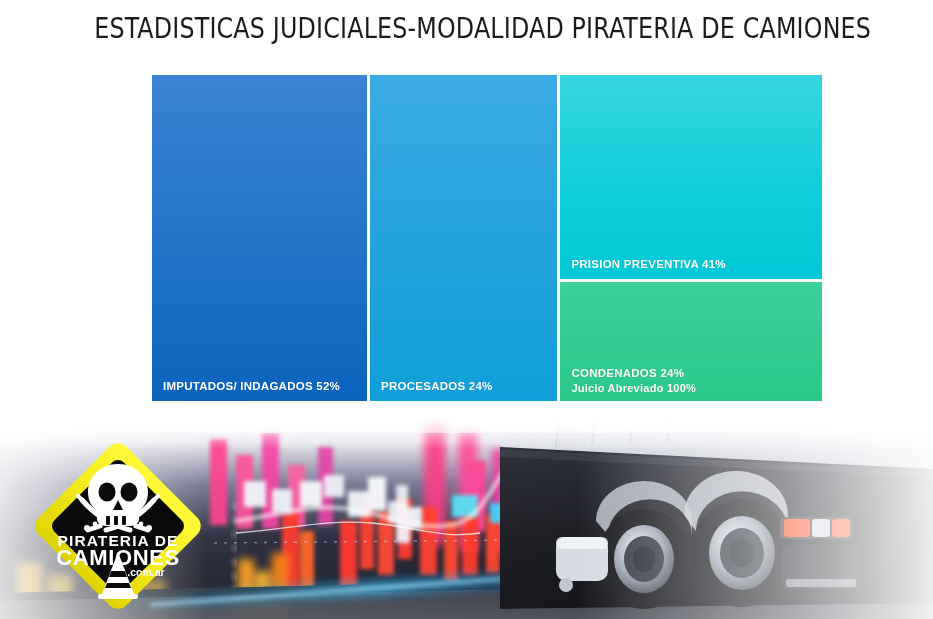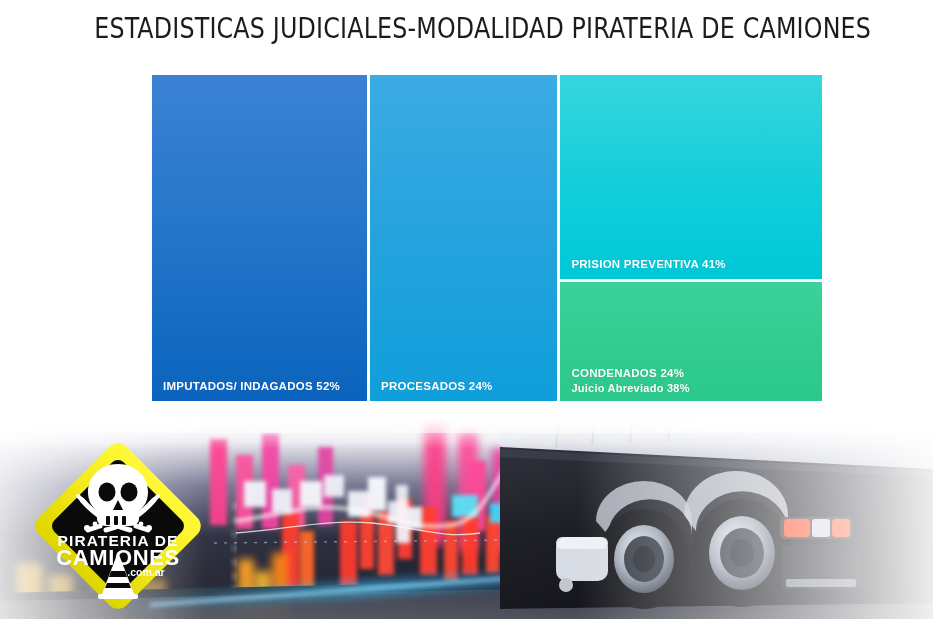--- a/index.html
+++ b/index.html
@@ -83,21 +83,21 @@
         <span class="lbl">PROCESADOS 24%</span>
       </div>
     </div>
 
     <div class="col" style="width:264px;">
       <div class="cell" id="cell-prision" style="height:204px;">
         <span class="lbl">PRISION PREVENTIVA 41%</span>
       </div>
       <div class="cell" id="cell-condenados" style="height:119px;">
         <span class="lbl two">CONDENADOS 24%</span>
-        <span class="lbl sub">Juicio Abreviado 38%</span>
+        <span class="lbl sub">Juicio Abreviado 100%</span>
       </div>
     </div>
   </div>
 
   <div class="photo">
     <svg viewBox="0 0 933 216" preserveAspectRatio="none">
       <defs>
         <linearGradient id="skyFade" x1="0" y1="0" x2="0" y2="1">
           <stop offset="0%" stop-color="#ffffff"></stop>
           <stop offset="18%" stop-color="#e8e6ee"></stop>

